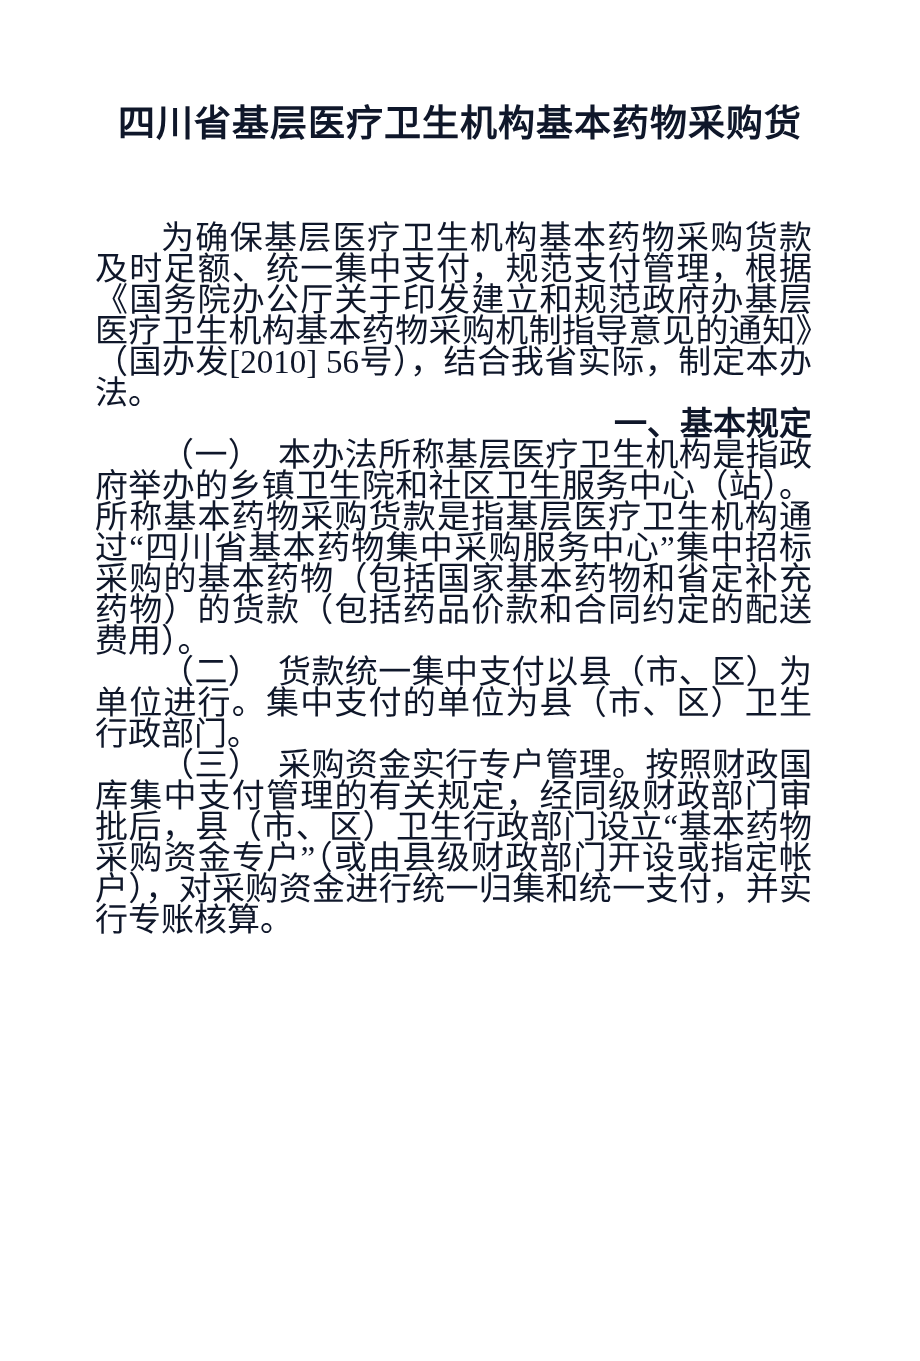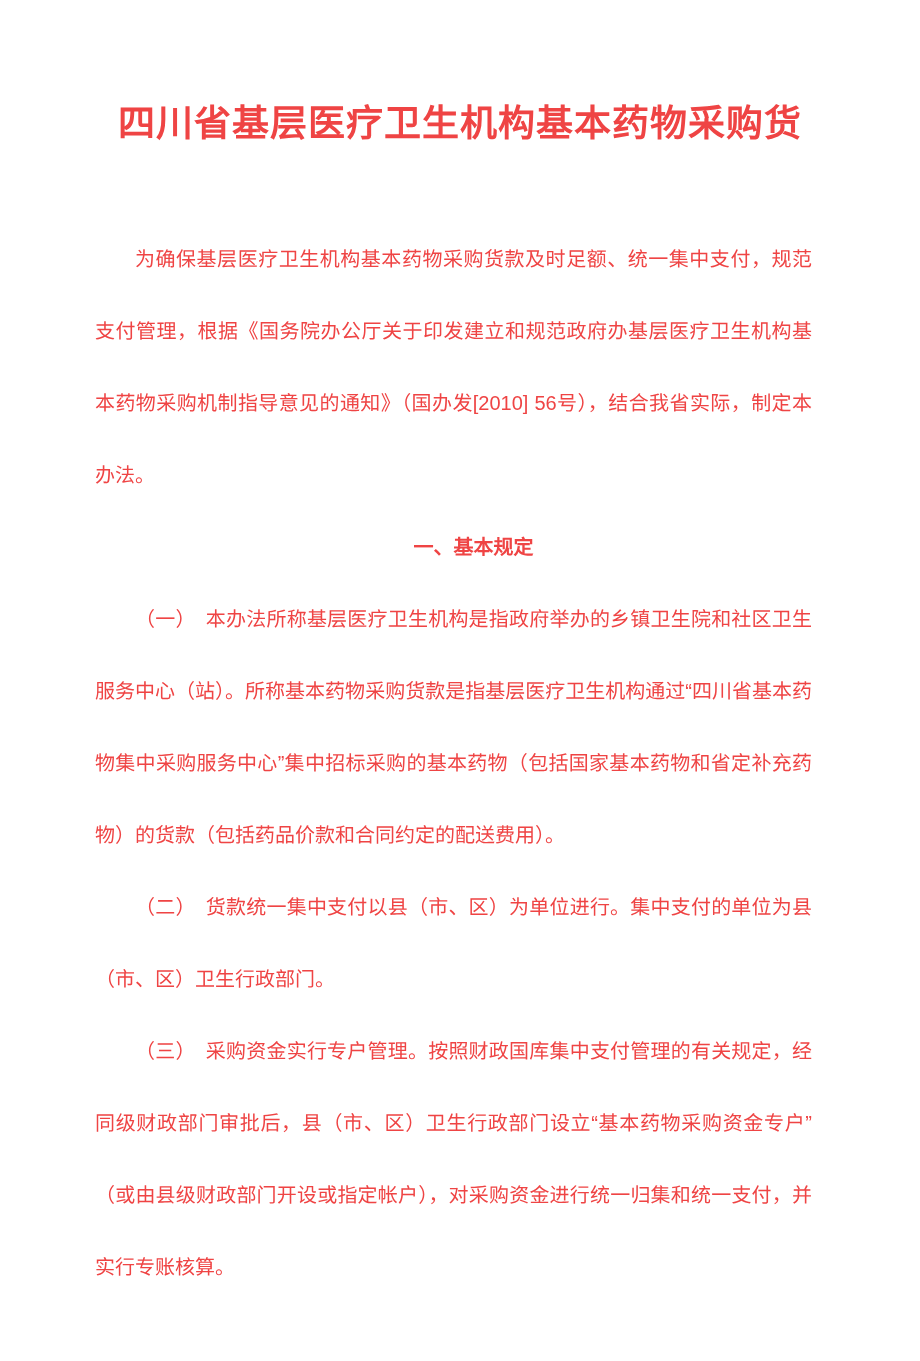--- a/index.html
+++ b/index.html
@@ -5,54 +5,54 @@
   html, body {
     margin: 0;
     padding: 0;
     background: #ffffff;
   }
   .page {
     position: relative;
     width: 920px;
     height: 1361px;
     background: #ffffff;
-    color: #ef4444;
-    font-family: Liberation Sans, sans-serif;
+    color: #0f172a;
+    font-family: Liberation Serif, serif;
     overflow: hidden;
     margin: 0 auto;
   }
   .doc-title {
     margin: 0;
     padding-top: 81px;
     text-align: center;
     font-size: 37px;
     font-weight: bold;
     line-height: 85px;
     letter-spacing: 1px;
   }
   .doc-title .title-line {
     display: block;
   }
   .doc-body {
     margin-top: 57px;
     padding: 0 108px 0 95px;
-    font-size: 20px;
-    line-height: 72px;
+    font-size: 33px;
+    line-height: 31px;
     text-align: justify;
     text-justify: inter-ideograph;
   }
   .doc-body p {
     margin: 0;
     padding: 0;
     text-indent: 2em;
     word-break: break-all;
   }
   .doc-body p.heading {
     font-weight: bold;
-    text-align: center;
+    text-align: right;
   }
 </style>
 </head>
 <body>
 
 <div class="page">
 
   <h1 class="doc-title">
     <span class="title-line">四川省基层医疗卫生机构基本药物采购货</span>
   </h1>

